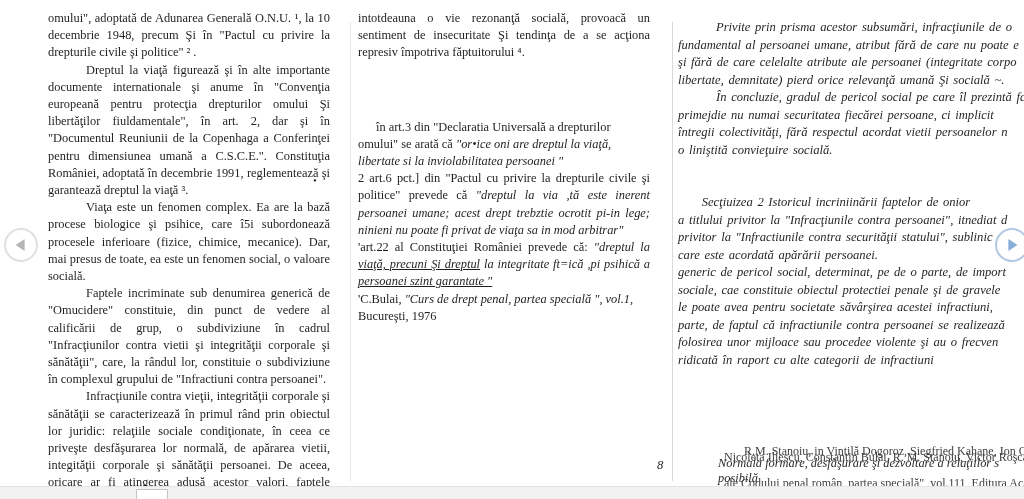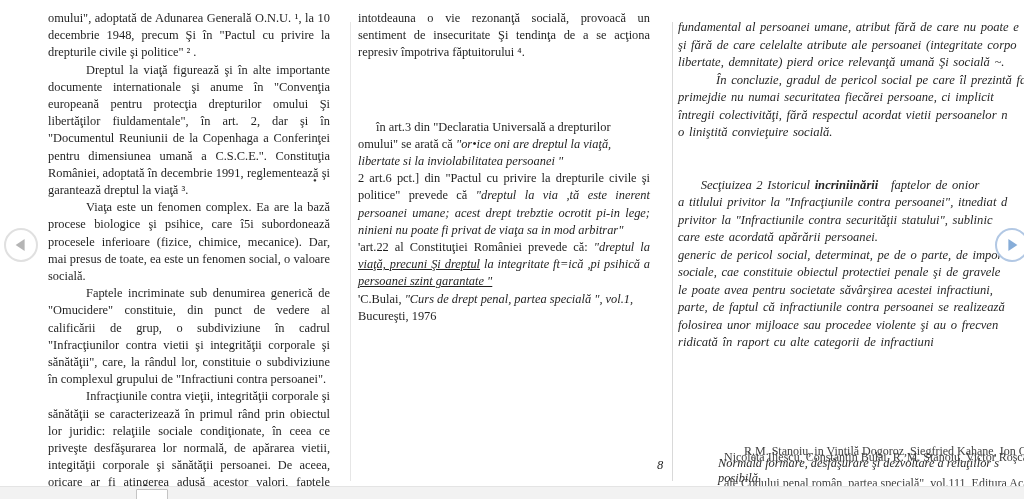--- a/index.html
+++ b/index.html
@@ -21,22 +21,22 @@
   .fn.ind1{text-indent:18px;}
   .fn .i{font-style:italic;}
   .fn .iu{font-style:italic;text-decoration:underline;}
 
   
   #right-col{position:absolute;left:678px;top:19px;width:346px;font-size:12.6px;
              line-height:17.5px;font-style:italic;color:#262626;word-spacing:1.5px;}
   .rline{white-space:nowrap;}
   .rline.ind{padding-left:38px;}
   .rline.heading{white-space:nowrap;text-align:center;padding-right:30px;}
-  .rline .bi{font-weight:bold;font-style:italic;}
-  .rline .i{margin-left:8px;}
+  .rline .bi{font-weight:normal;font-style:italic;}
+  .rline .i{}
 
   
   #overlay{position:absolute;left:678px;top:441px;width:400px;height:58px;}
   #overlay div{position:absolute;left:0;white-space:nowrap;}
   .fnl{font-style:normal;font-size:12px;color:#404040;margin-left:46px;}
   .fnl.ind1{padding-left:20px;}
   .ghost{font-style:italic;font-size:12.4px;padding-left:40px;color:#2a2a2a;}
 
   
   .vdiv{position:absolute;top:22px;height:459px;width:1px;}
@@ -89,20 +89,21 @@
         <div class="fn just"><span>'art.22 al Constituţiei României prevede că: </span><span class="i">"dreptul la </span><span class="iu">viaţă, precuni Şi dreptul</span><span class="i"> la integritate ft=ică ,pi psihică a </span><span class="iu">persoanei szint garantate "</span></div>
         <div class="fn"><span>'C.Bulai, </span><span class="i">"Curs de drept penal, partea specială ", vol.1,</span><span> Bucureşti, 1976</span></div>
       </div>
   </div>
 
   <div id="page-num">8</div>
 
   <div id="divider-2" class="vdiv"></div>
 
   <div id="right-col">
+      <div class="rline ind">Privite prin prisma acestor subsumări, infracţiunile de o</div>
       <div class="rline">fundamental al persoanei umane, atribut fără de care nu poate e</div>
       <div class="rline">şi fără de care celelalte atribute ale persoanei (integritate corpo</div>
       <div class="rline">libertate, demnitate) pierd orice relevanţă umană Şi socială ~.</div>
       <div class="rline ind">În concluzie, gradul de pericol social pe care îl prezintă fa</div>
       <div class="rline">primejdie nu numai securitatea fiecărei persoane, ci implicit</div>
       <div class="rline">întregii colectivităţi, fără respectul acordat vietii persoanelor n</div>
       <div class="rline">o liniştită convieţuire socială.</div>
       <div class="rline heading" style="margin-top: 35px;"><span class="i">Secţiuizea 2 Istoricul </span><span class="bi">incriniinării</span><span class="i"> faptelor de onior</span></div>
       <div class="rline">a titlului privitor la "Infracţiunile contra persoanei", itnediat d</div>
       <div class="rline">privitor la "Infractiunile contra securităţii statului", sublinic</div>

